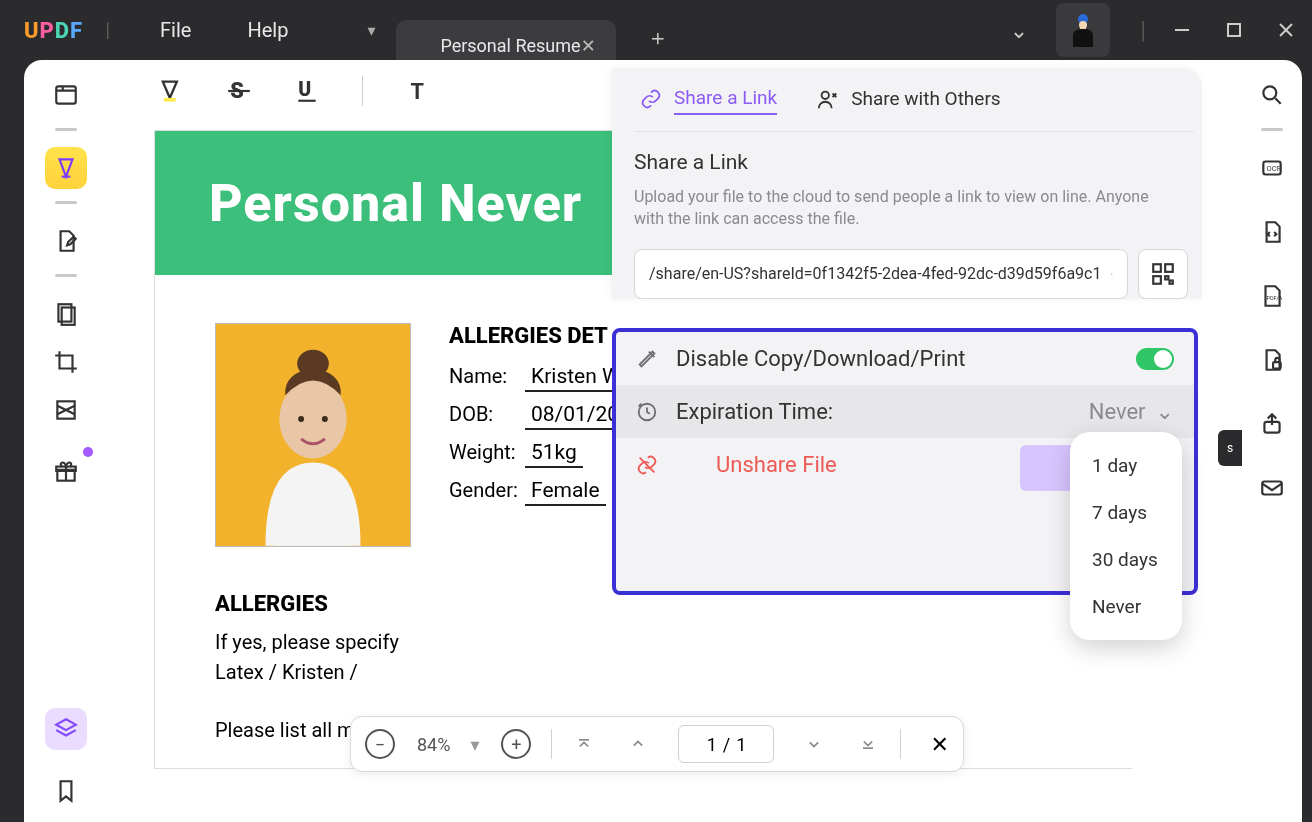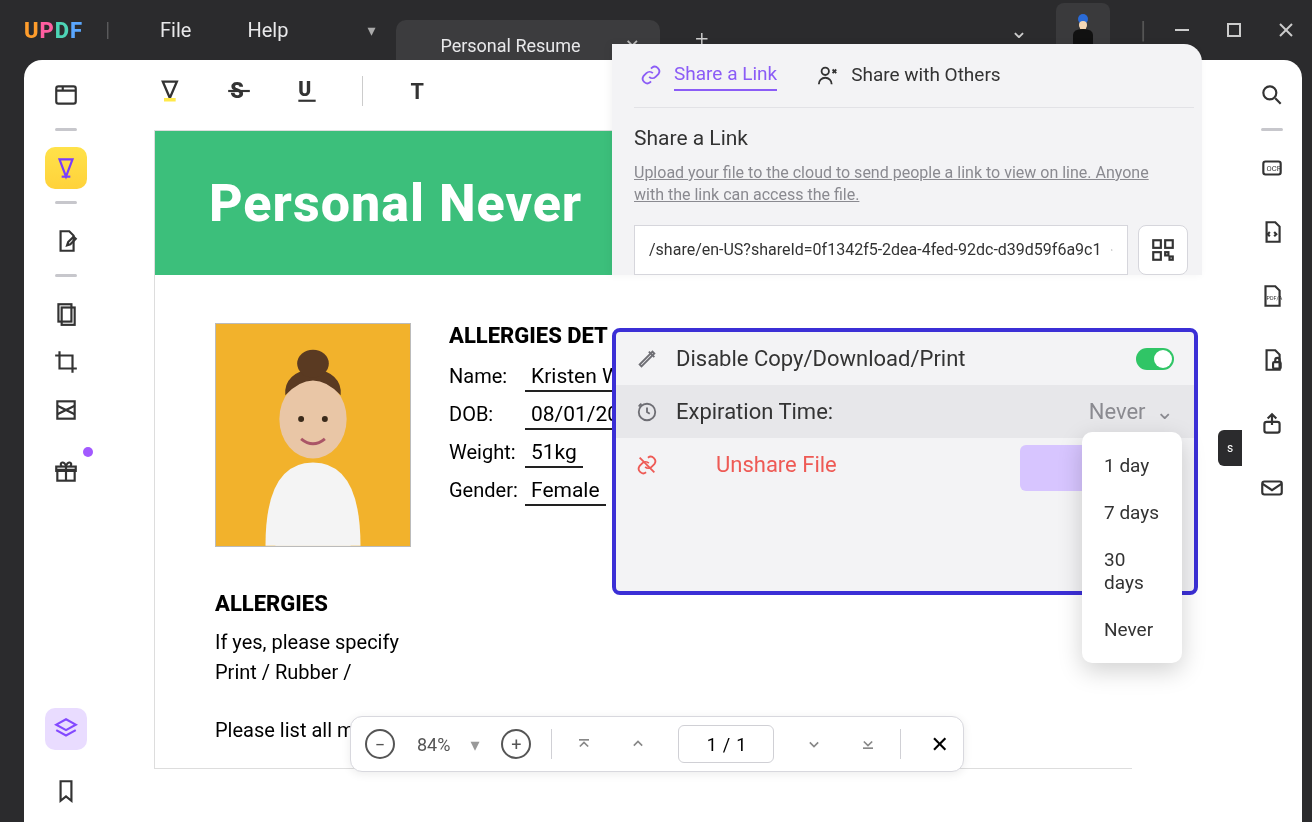--- a/index.html
+++ b/index.html
@@ -9,21 +9,21 @@
   .titlebar { height: 60px; background: #2b2b2d; display: flex; align-items: center; position: relative; }
   .logo { margin-left: 24px; font-weight: 800; font-size: 22px; letter-spacing: 1px; }
   .logo .u { color: #ff9d2c; }
   .logo .p { color: #ff5ea0; }
   .logo .d { color: #4dd4b6; }
   .logo .f { color: #5aa7ff; }
   .menu-sep { color: #5a5a5c; margin: 0 22px; font-size: 20px; }
   .menu-item { color: #e8e8ea; font-size: 20px; margin: 0 28px; cursor: pointer; }
   .tab-row { display: flex; align-items: flex-end; height: 60px; margin-left: 30px; }
   .tab-dropdown { width: 50px; height: 60px; display: flex; align-items: center; justify-content: center; color: #aaa; }
-  .tab { background: #3c3c3e; height: 50px; border-radius: 10px 10px 0 0; display: flex; align-items: center; padding: 0 20px 0 44px; color: #e8e8ea; font-size: 18px; gap: 44px; position: relative; top: 10px; }
+  .tab { background: #3c3c3e; height: 50px; border-radius: 10px 10px 0 0; display: flex; align-items: center; padding: 0 20px 0 44px; color: #e8e8ea; font-size: 18px; position: relative; top: 10px; }
   .tab .close-x { color: #bbb; font-size: 18px; }
   .new-tab { width: 44px; height: 44px; display: flex; align-items: center; justify-content: center; color: #ccc; font-size: 22px; margin-left: 20px; }
   .winbtns { position: absolute; right: 0; top: 0; display: flex; align-items: center; height: 60px; }
   .win-chev { color: #ccc; font-size: 22px; margin-right: 28px; }
   .avatar-box { width: 54px; height: 54px; background: #3a3a3c; border-radius: 8px; display: flex; align-items: center; justify-content: center; margin-right: 20px; }
   .avatar-svg { width: 28px; height: 34px; }
   .win-sep { color: #555; margin: 0 10px; font-size: 24px; }
   .win-btn { width: 52px; height: 52px; display: flex; align-items: center; justify-content: center; color: #ccc; }
 
   
@@ -63,50 +63,50 @@
   .person-svg { position:absolute; inset:0; }
   .details h3 { font-size: 22px; font-weight: 800; margin-bottom: 16px; }
   .details .field { display: flex; align-items: baseline; gap: 6px; margin-bottom: 10px; font-size: 20px; }
   .details .label { width: 70px; }
   .details .value { border-bottom: 2px solid #222; padding: 0 6px 2px; font-size: 21px; }
   .allergies { margin-top: 44px; }
   .allergies h3 { font-size: 22px; font-weight: 800; margin-bottom: 14px; }
   .allergies p { font-size: 20px; margin-bottom: 6px; }
 
   
-  .share-panel { position: absolute; left: 612px; top: 44px; width: 590px; background: #f3f3f5; border-radius: 0 18px 0 0; box-shadow: -2px 0 8px rgba(0,0,0,0.05); padding: 18px 8px 0 22px; z-index: 50; }
+  .share-panel { position: absolute; left: 612px; top: 68px; width: 590px; background: #f3f3f5; border-radius: 0 18px 0 0; box-shadow: -2px 0 8px rgba(0,0,0,0.05); padding: 18px 8px 0 22px; z-index: 50; }
   .share-tabs { display: flex; gap: 40px; align-items: center; padding: 0 6px 14px; border-bottom: 1px solid #e2e2e6; }
   .share-tab { display: flex; align-items: center; gap: 12px; font-size: 19px; color: #333; padding-bottom: 6px; }
   .share-tab.active { color: #8b5cf6; }
   .share-tab.active .tab-label { border-bottom: 2px solid #8b5cf6; padding-bottom: 4px; margin-bottom: -4px; }
   .share-tab svg { stroke: currentColor; fill: none; stroke-width: 2; }
   .panel-body { padding: 18px 6px 0 0; }
   .panel-h { font-size: 21px; color: #333; margin-bottom: 12px; }
-  .panel-desc { color: #8a8a90; font-size: 16px; line-height: 1.4; margin-bottom: 18px; padding-right: 28px; text-decoration: underline; }
+  .panel-desc { color: #8a8a90; font-size: 16px; line-height: 1.4; margin-bottom: 18px; padding-right: 28px; }
   .link-row { display: flex; gap: 10px; align-items: stretch; }
-  .link-box { flex: 1; background: #fff; border: 1px solid #d6d6dc; border-radius: 0; padding: 12px 14px; font-size: 16px; color: #333; display: flex; align-items: center; gap: 10px; overflow: hidden; white-space: nowrap; }
+  .link-box { flex: 1; background: #fff; border: 1px solid #d6d6dc; border-radius: 8px; padding: 12px 14px; font-size: 16px; color: #333; display: flex; align-items: center; gap: 10px; overflow: hidden; white-space: nowrap; }
   .icon-square { width: 50px; height: 50px; border: 1px solid #d6d6dc; border-radius: 8px; background: #fff; display: flex; align-items: center; justify-content: center; }
 
   
   .settings-box { position: absolute; left: 612px; top: 328px; width: 586px; border: 4px solid #3b2fd6; border-radius: 8px; z-index: 60; background: #f3f3f5; padding-bottom: 100px; }
   .setting-row { display: flex; align-items: center; padding: 14px 20px; font-size: 22px; color: #333; }
   .setting-row .row-icon { width: 26px; margin-right: 14px; display: inline-flex; }
   .setting-row .row-icon svg { stroke: #6e6e74; fill: none; stroke-width: 2; }
   .setting-row .spacer { flex: 1; }
   .setting-row.gray { background: #e7e7ea; }
   .toggle { width: 38px; height: 22px; border-radius: 11px; background: #30c566; position: relative; }
   .toggle::after { content: ""; position: absolute; right: 2px; top: 2px; width: 18px; height: 18px; background: #fff; border-radius: 50%; }
   .exp-val { color: #8a8a90; margin-right: 10px; }
   .chev { color: #8a8a90; }
   .unshare { color: #ee5a55 !important; gap: 40px; }
   .unshare .row-icon svg { stroke: #ee5a55; }
   .done-placeholder { position: absolute; right: 24px; bottom: 100px; width: 150px; height: 46px; background: #d7c5ff; border-radius: 6px; }
 
   
-  .exp-dd { position: absolute; right: 12px; top: 100px; width: 100px; background: #fff; border-radius: 10px; box-shadow: 0 8px 24px rgba(0,0,0,0.18); padding: 10px 0; z-index: 70; }
+  .exp-dd { position: absolute; right: 12px; top: 100px; width: 112px; background: #fff; border-radius: 20px; box-shadow: 0 8px 24px rgba(0,0,0,0.18); padding: 10px 0; z-index: 70; }
   .exp-dd .opt { padding: 12px 22px; font-size: 19px; color: #333; cursor: pointer; }
 
   
   .page-ctrl { position: absolute; left: 350px; top: 716px; width: 614px; height: 56px; background: #fff; border: 1px solid #d8d8de; border-radius: 12px; display: flex; align-items: center; padding: 0 14px; gap: 12px; z-index: 40; box-shadow: 0 2px 10px rgba(0,0,0,0.08); }
   .circ { width: 30px; height: 30px; border: 2px solid #555; border-radius: 50%; display: flex; align-items: center; justify-content: center; font-size: 18px; color: #555; }
   .zoom-sel { display: flex; align-items: center; gap: 20px; font-size: 18px; color: #555; margin: 0 10px; }
   .vsep { width: 1px; height: 30px; background: #d0d0d5; margin: 0 8px; }
   .nav-ic { width: 24px; height: 24px; display:flex; align-items:center; justify-content:center; color:#777; }
   .page-num-box { width: 96px; height: 38px; border: 1px solid #d0d0d5; border-radius: 6px; display: flex; align-items: center; justify-content: center; font-size: 18px; gap: 6px; }
   .close-ctrl { font-size: 22px; margin-left: auto; }
@@ -331,21 +331,21 @@
               </div>
             <div class="field">
                 <span class="label">Gender:</span>
                 <span class="value">Female</span>
               </div>
           </div>
         </div>
         <div class="allergies">
           <h3>ALLERGIES</h3>
           <p>If yes, please specify</p>
-          <p>Print / Rubber /</p>
+          <p>Latex / Kristen /</p>
           <p style="margin-top:34px">Please list all medications you are allergic to:</p>
         </div>
       </div>
     </div>
   </div>
 </div>
 
 <div class="share-panel">
   <div class="share-tabs">
     <div class="share-tab active">

